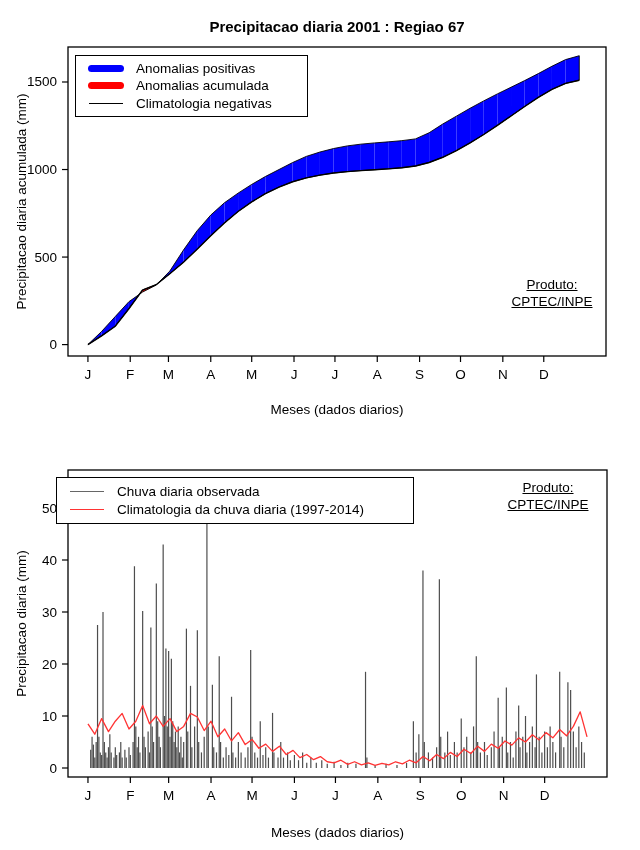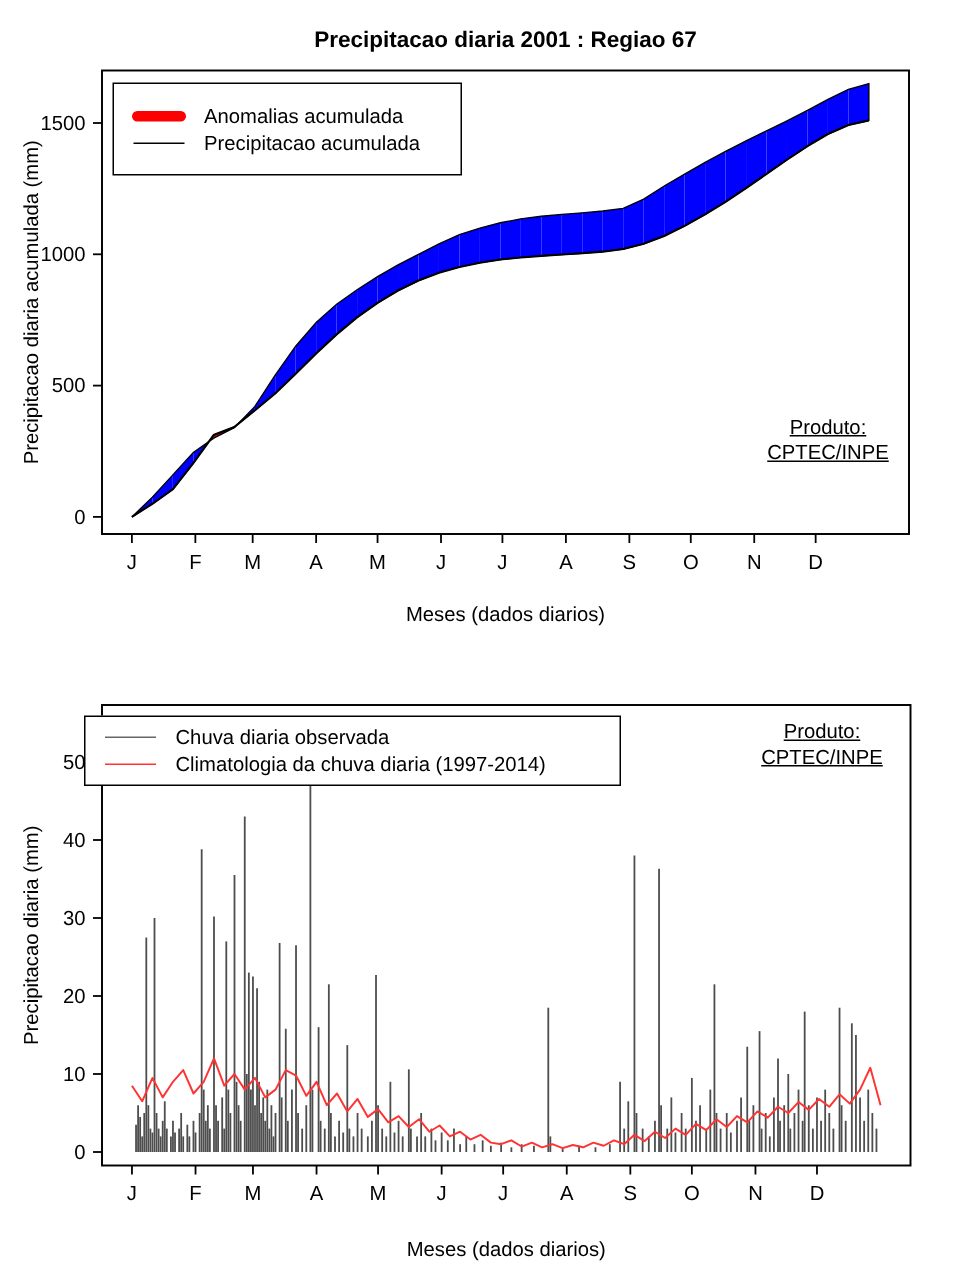--- a/index.html
+++ b/index.html
@@ -335,29 +335,35 @@
 
 <div class="overlay chart-title" style="left:0;top:18px;width:674px;text-align:center;">Precipitacao diaria 2001 : Regiao 67</div>
 
 <div class="overlay axis-title ylab" style="left:-104px;top:194px;width:250px;text-align:center;">Precipitacao diaria acumulada (mm)</div>
 
 <div class="overlay axis-title" style="left:0;top:402px;width:674px;text-align:center;">Meses (dados diarios)</div>
 
 <div class="legend-box" style="left:75px;top:55px;width:233px;height:62px;">
   <div class="legend-row">
     <span class="legend-swatch">
+        <span class="pill" style="background:#0000ff;"></span>
+      </span>
+    <span class="legend-label">Anomalias positivas</span>
+  </div>
+  <div class="legend-row">
+    <span class="legend-swatch">
         <span class="pill" style="background:#ff0000;"></span>
       </span>
     <span class="legend-label">Anomalias acumulada</span>
   </div>
   <div class="legend-row">
     <span class="legend-swatch">
         <span class="thinline"></span>
       </span>
-    <span class="legend-label">Precipitacao acumulada</span>
+    <span class="legend-label">Climatologia negativas</span>
   </div>
 </div>
 
 <div class="produto" style="left:492px;top:276px;">
   <div>Produto:</div>
   <div>CPTEC/INPE</div>
 </div>
 
 <div class="overlay axis-title ylab" style="left:-104px;top:616px;width:250px;text-align:center;">Precipitacao diaria (mm)</div>
 

